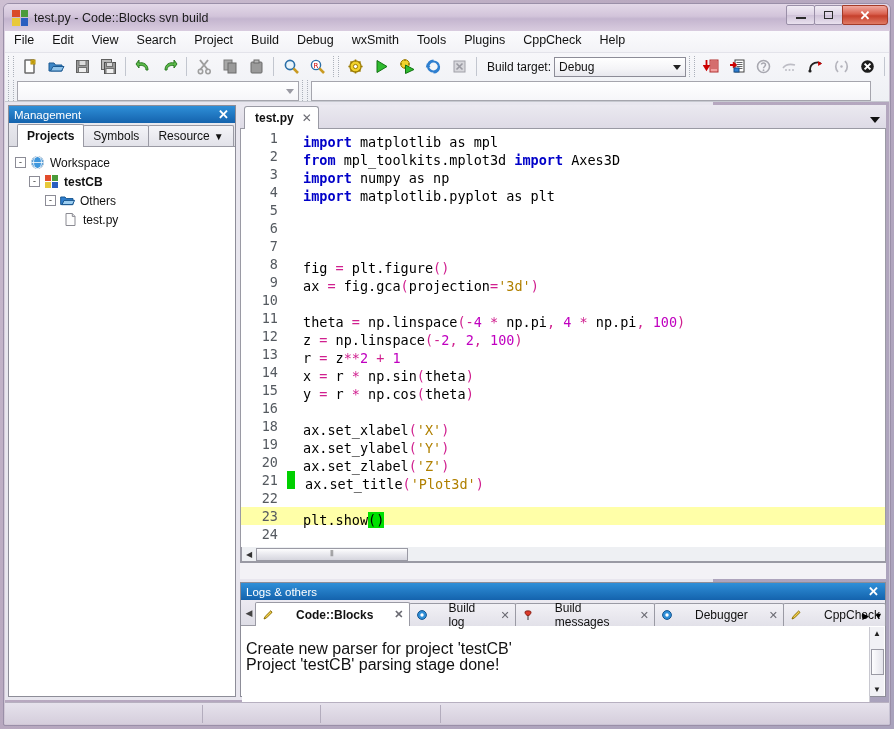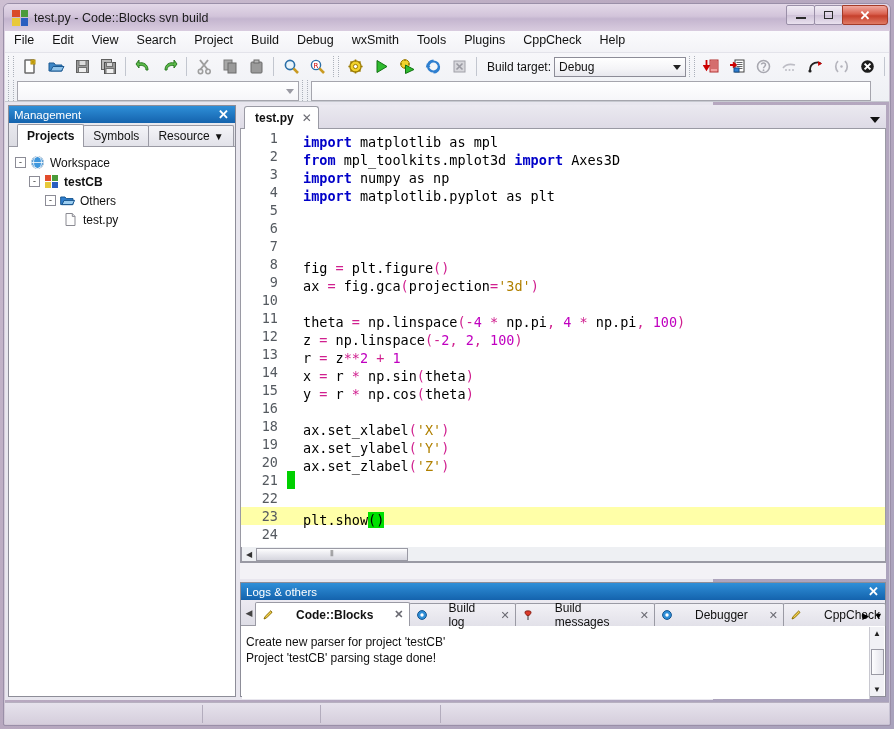--- a/index.html
+++ b/index.html
@@ -330,24 +330,24 @@
     margin-right: -1px;
     margin-bottom: -1px;
   }
   .ltab.active { background:#fff; font-weight:bold; height: 24px;}
   .ltab .x { color:#6a6a72; font-size:11px;}
   .ltab-ico { width: 13px; height:13px; display:flex;align-items:center;}
   .logs-right {
     position:absolute; right: 2px; bottom: 4px; display:flex; gap:5px; align-items:center;
   }
   .logs-body {
-    position:absolute; left:1px; top:48px;
+    position:absolute; left:1px; top:55px;
     width: 628px; height: 68px;
     background: #fff;
-    font-size: 12px; color:#111;
+    font-size: 16px; color:#111;
     padding: 3px 4px;
     line-height: 16px;
     border-right: 1px solid #cfcfd6;
   }
   .logs-vscroll {
     position:absolute; right: 1px; top: 44px;
     width: 15px; height: 69px;
     background:#f1f1f5;
     border-left:1px solid #c8c8d0;
     display:flex; flex-direction:column; align-items:center; justify-content:space-between;
@@ -781,20 +781,21 @@
                 <div class="ctext"><span class="pl">ax.set_ylabel</span><span class="brk">(</span><span class="str">'Y'</span><span class="brk">)</span></div>
               </div>
               <div class="crow">
                 <div class="gutter">20</div>
                 <div class="marker"></div>
                 <div class="ctext"><span class="pl">ax.set_zlabel</span><span class="brk">(</span><span class="str">'Z'</span><span class="brk">)</span></div>
               </div>
               <div class="crow">
                 <div class="gutter">21</div>
                 <div class="marker changed"></div>
+                <div class="ctext"><span class="pl">ax.set_title</span><span class="brk">(</span><span class="str">'Plot3d'</span><span class="brk">)</span></div>
               </div>
               <div class="crow">
                 <div class="gutter">22</div>
                 <div class="marker"></div>
                 <div class="ctext"></div>
               </div>
               <div class="crow current">
                 <div class="gutter">23</div>
                 <div class="marker"></div>
                 <div class="ctext"><span class="pl">plt.show</span><span class="brmatch">()</span></div>

